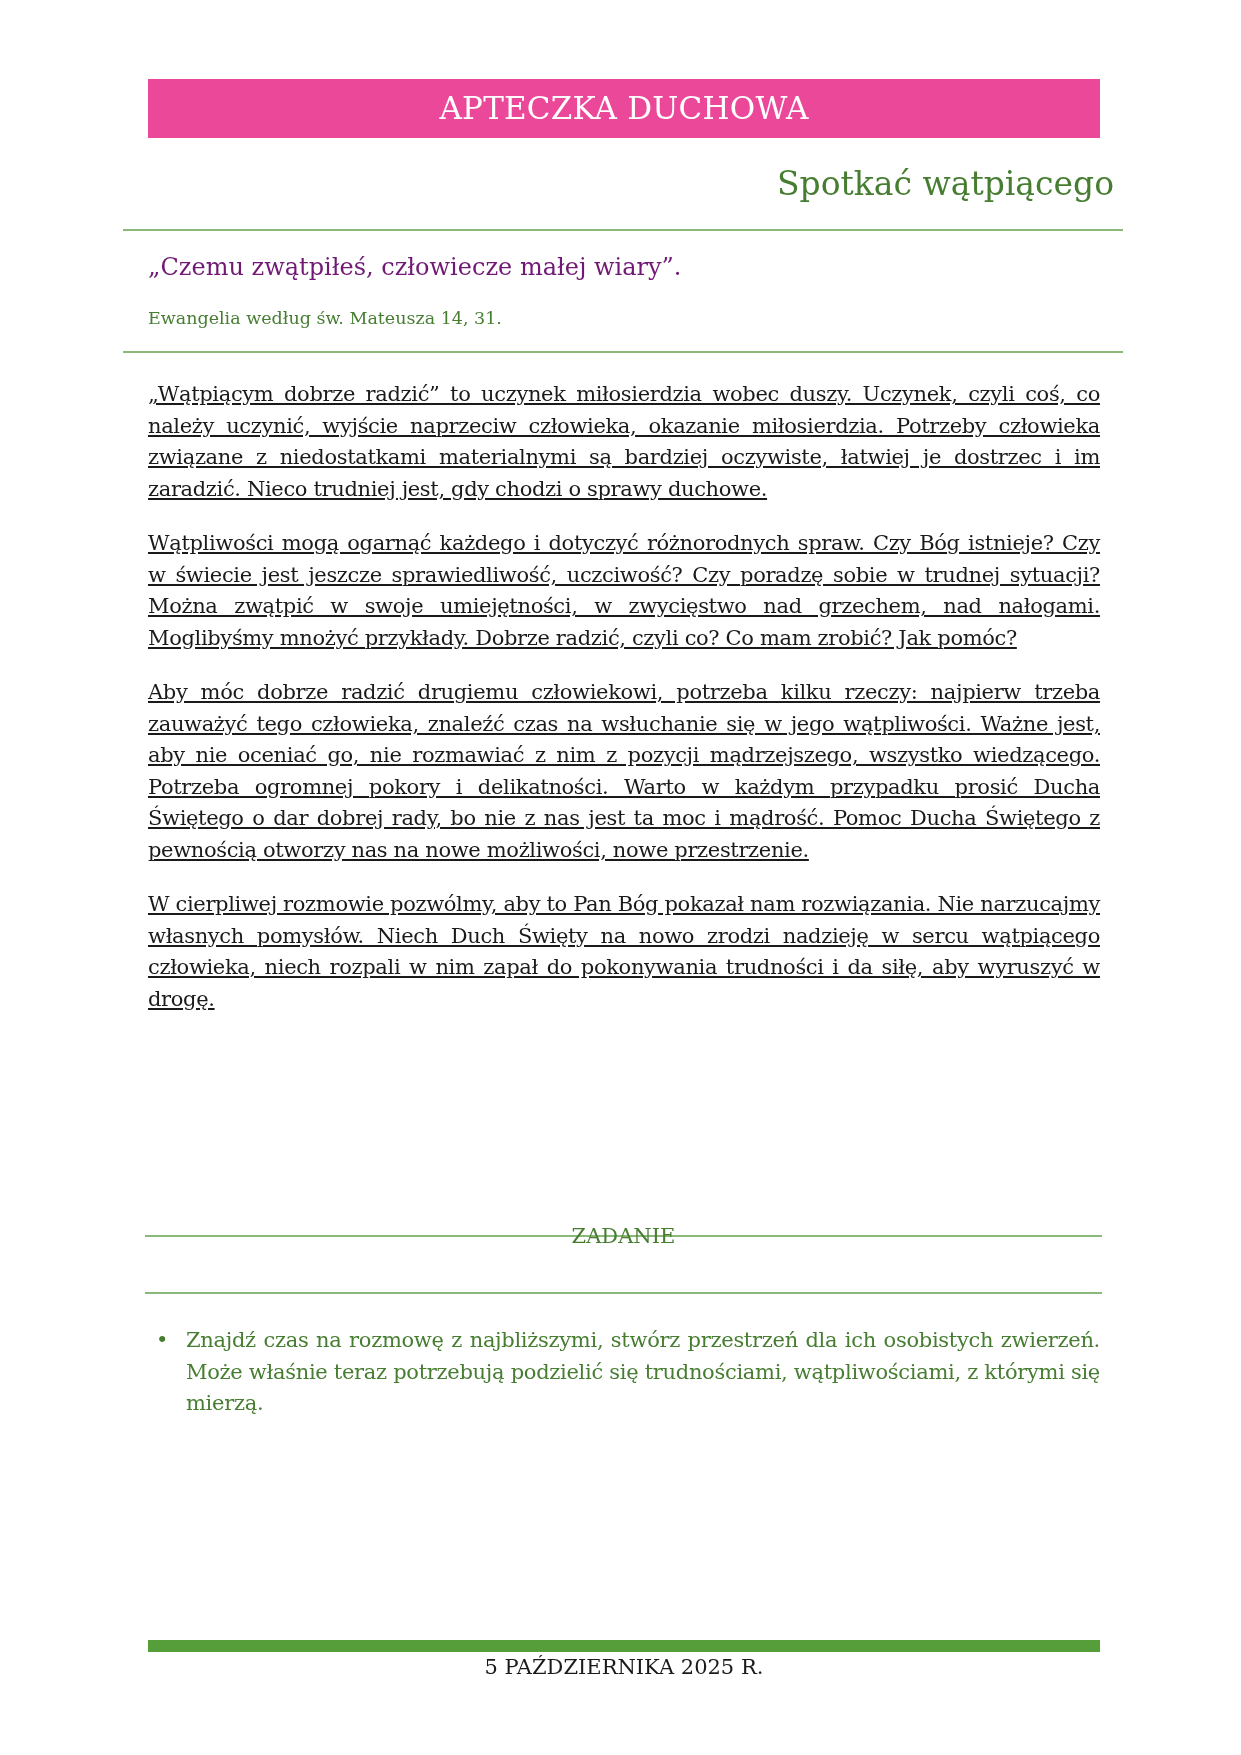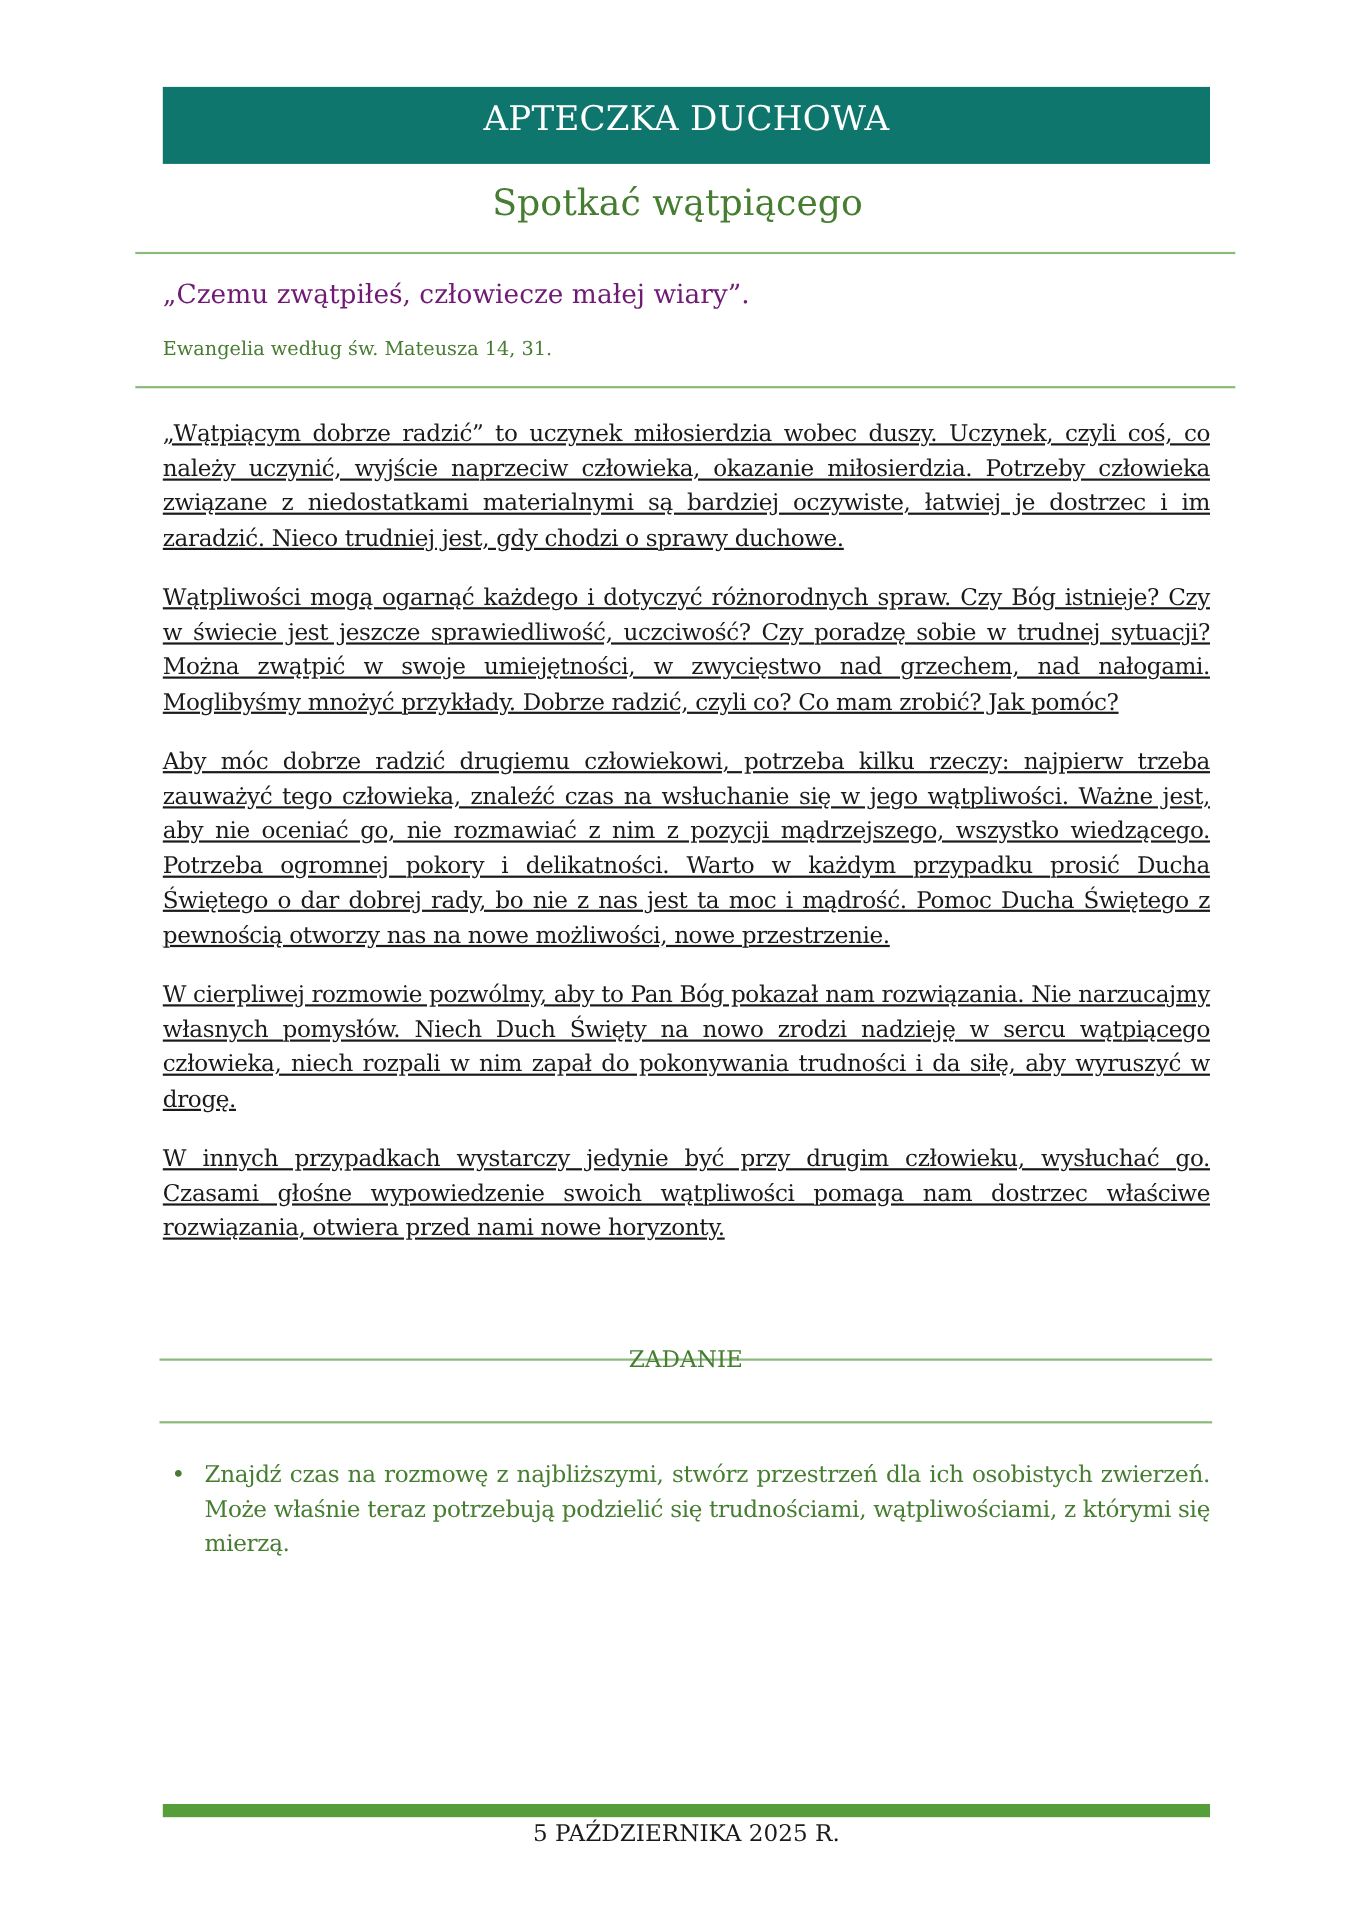--- a/index.html
+++ b/index.html
@@ -1,21 +1,21 @@
 <!DOCTYPE html>
 <html><head>
   <meta charset="utf-8">
   <style>
     html, body { margin: 0; padding: 0; background: #ffffff; }
     body { width: 1241px; height: 1755px; position: relative; overflow: hidden;
            font-family: "DejaVu Serif", "Liberation Serif", serif; color: #1a1a1a; }
-    .banner { position: absolute; left: 148px; top: 79px; width: 952px; height: 70px;
-              background: #0f766e; color: #ffffff; text-align: center;
+    .banner { position: absolute; left: 148px; top: 79px; width: 952px; height: 59px;
+              background: #ec4899; color: #ffffff; text-align: center;
               font-size: 31px; line-height: 59px; letter-spacing: 0.2px; }
-    .title { position: absolute; left: 140px; top: 162px; width: 952px; text-align: center;
+    .title { position: absolute; left: 162px; top: 162px; width: 952px; text-align: right;
              color: #467d31; font-size: 33px; line-height: 44px; }
     .rule { position: absolute; height: 2px; background: #8ab97a; }
     .quote { position: absolute; left: 148px; top: 250px; width: 952px;
              color: #701a75; font-size: 24px; line-height: 34px; }
     .source { position: absolute; left: 148px; top: 305px; width: 952px; text-align: left;
               color: #467d31; font-size: 17.5px; line-height: 26px; }
     .body { position: absolute; left: 148px; top: 379px; width: 952px; }
     .body p { margin: 0 0 23px 0; font-size: 21px; line-height: 31.5px; text-align: justify;
               letter-spacing: -0.35px; text-decoration: underline; }
     .task-head { position: absolute; left: 145px; top: 1208px; width: 957px;
@@ -42,21 +42,20 @@
 <div class="quote">„Czemu zwątpiłeś, człowiecze małej wiary”.</div>
 <div class="source">Ewangelia według św. Mateusza 14, 31.</div>
 
 <div class="rule" style="left:123px; top:351px; width:1000px;"></div>
 
 <div class="body">
   <p>„Wątpiącym dobrze radzić” to uczynek miłosierdzia wobec duszy. Uczynek, czyli coś, co należy uczynić, wyjście naprzeciw człowieka, okazanie miłosierdzia. Potrzeby człowieka związane z niedostatkami materialnymi są bardziej oczywiste, łatwiej je dostrzec i im zaradzić. Nieco trudniej jest, gdy chodzi o sprawy duchowe.</p>
   <p>Wątpliwości mogą ogarnąć każdego i dotyczyć różnorodnych spraw. Czy Bóg istnieje? Czy w świecie jest jeszcze sprawiedliwość, uczciwość? Czy poradzę sobie w trudnej sytuacji? Można zwątpić w swoje umiejętności, w zwycięstwo nad grzechem, nad nałogami. Moglibyśmy mnożyć przykłady. Dobrze radzić, czyli co? Co mam zrobić? Jak pomóc?</p>
   <p>Aby móc dobrze radzić drugiemu człowiekowi, potrzeba kilku rzeczy: najpierw trzeba zauważyć tego człowieka, znaleźć czas na wsłuchanie się w jego wątpliwości. Ważne jest, aby nie oceniać go, nie rozmawiać z nim z pozycji mądrzejszego, wszystko wiedzącego. Potrzeba ogromnej pokory i delikatności. Warto w każdym przypadku prosić Ducha Świętego o dar dobrej rady, bo nie z nas jest ta moc i mądrość. Pomoc Ducha Świętego z pewnością otworzy nas na nowe możliwości, nowe przestrzenie.</p>
   <p>W cierpliwej rozmowie pozwólmy, aby to Pan Bóg pokazał nam rozwiązania. Nie narzucajmy własnych pomysłów. Niech Duch Święty na nowo zrodzi nadzieję w sercu wątpiącego człowieka, niech rozpali w nim zapał do pokonywania trudności i da siłę, aby wyruszyć w drogę.</p>
-  <p>W innych przypadkach wystarczy jedynie być przy drugim człowieku, wysłuchać go. Czasami głośne wypowiedzenie swoich wątpliwości pomaga nam dostrzec właściwe rozwiązania, otwiera przed nami nowe horyzonty.</p>
 </div>
 
 <div class="rule" style="left:145px; top:1235px; width:957px;"></div>
 <div class="task-head">ZADANIE</div>
 <div class="rule" style="left:145px; top:1292px; width:957px;"></div>
 
 <ul class="task-list">
   <li>
     <span class="bullet">•</span>
     <span>Znajdź czas na rozmowę z najbliższymi, stwórz przestrzeń dla ich osobistych zwierzeń. Może właśnie teraz potrzebują podzielić się trudnościami, wątpliwościami, z którymi się mierzą.</span>

